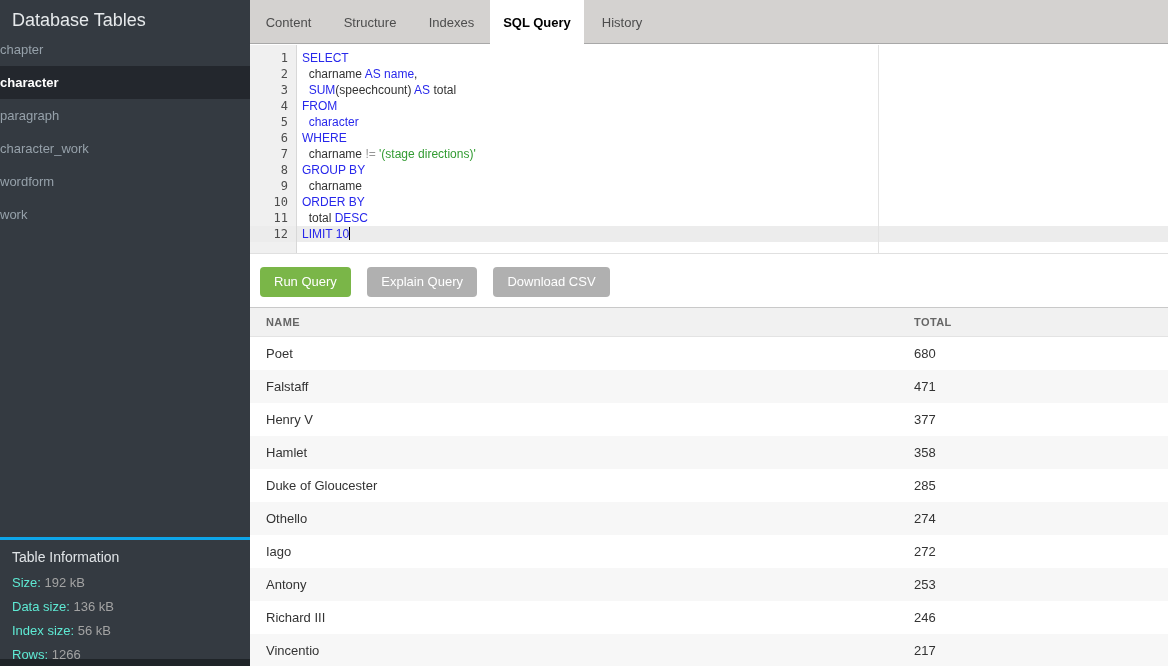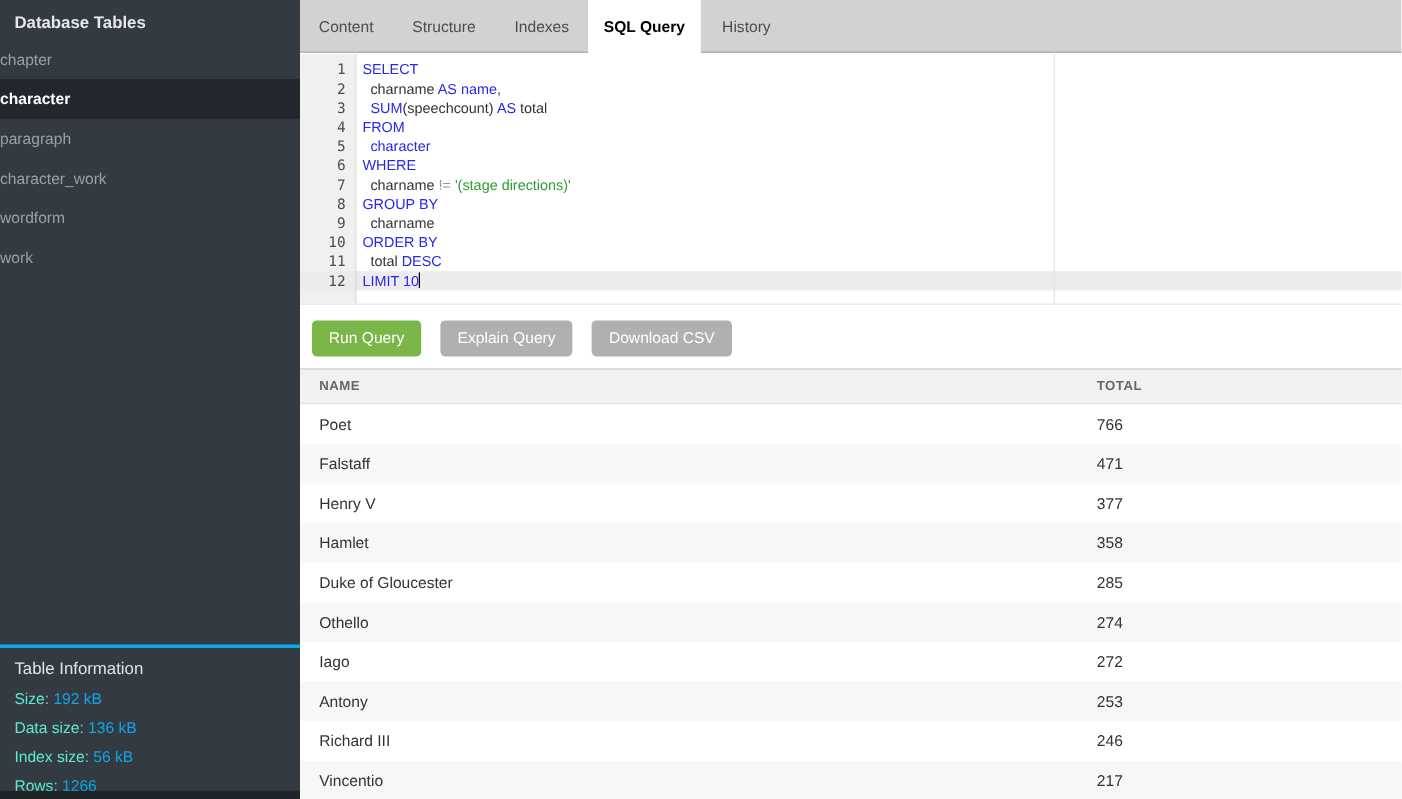--- a/index.html
+++ b/index.html
@@ -1,29 +1,29 @@
 <!DOCTYPE html>
 <html><head>
 <meta charset="utf-8">
 <style>
   * { margin:0; padding:0; box-sizing:border-box; }
   html,body { width:1168px; height:666px; overflow:hidden; }
   body { font-family:"Liberation Sans", sans-serif; background:#ffffff; position:relative; }
 
   
   .sidebar { position:absolute; left:0; top:0; width:250px; height:666px; background:#343a41; }
-  .sidebar-title { height:33px; padding:10px 0 0 12px; font-size:14px; color:#e6e9eb;font-weight:bold; }
+  .sidebar-title { height:33px; padding:10px 0 0 12px; font-size:18px; color:#e6e9eb; }
   .table-list .item { height:33px; line-height:33px; padding-left:0; font-size:13px; color:#96a1aa; cursor:pointer; }
   .table-list .item.selected { background:#23272d; color:#ffffff; font-weight:bold; }
 
   .table-info { position:absolute; left:0; top:537px; width:250px; height:122px; border-top:3px solid #0ea5e9; padding:9px 12px 0 12px; }
   .table-info-title { font-size:14px; color:#e0e4e7; margin-bottom:6px; }
   .info-row { line-height:24px; font-size:13px; }
   .info-label { color:#5eead4; }
-  .info-value { color:#0ea5e9; }
+  .info-value { color:#a3a3a3; }
   .bottom-strip { position:absolute; left:0; bottom:0; width:250px; height:7px; background:#1f2428; }
 
   
   .main { position:absolute; left:250px; top:0; width:918px; height:666px; background:#fff; }
 
   .tabbar { position:absolute; left:0; top:0; width:918px; height:45px; }
   .tabbar-bg { position:absolute; left:0; top:0; width:918px; height:44px; background:#d4d2d0; border-bottom:1px solid #a8a8a8; }
   .tab { position:absolute; top:0; height:44px; line-height:46px; text-align:center; font-size:13px; color:#4d4d4d; cursor:pointer; }
   .tab.active { background:#ffffff; color:#000000; font-weight:bold; height:45px; z-index:2; }
 
@@ -162,21 +162,21 @@
   </div>
 
   <div class="results">
     <div class="results-header">
       <span class="col-h name">NAME</span>
       <span class="col-h total">TOTAL</span>
     </div>
     <div id="result-rows">
         <div class="result-row">
           <span class="cell-name">Poet</span>
-          <span class="cell-total">766</span>
+          <span class="cell-total">680</span>
         </div>
         <div class="result-row alt">
           <span class="cell-name">Falstaff</span>
           <span class="cell-total">471</span>
         </div>
         <div class="result-row">
           <span class="cell-name">Henry V</span>
           <span class="cell-total">377</span>
         </div>
         <div class="result-row alt">

